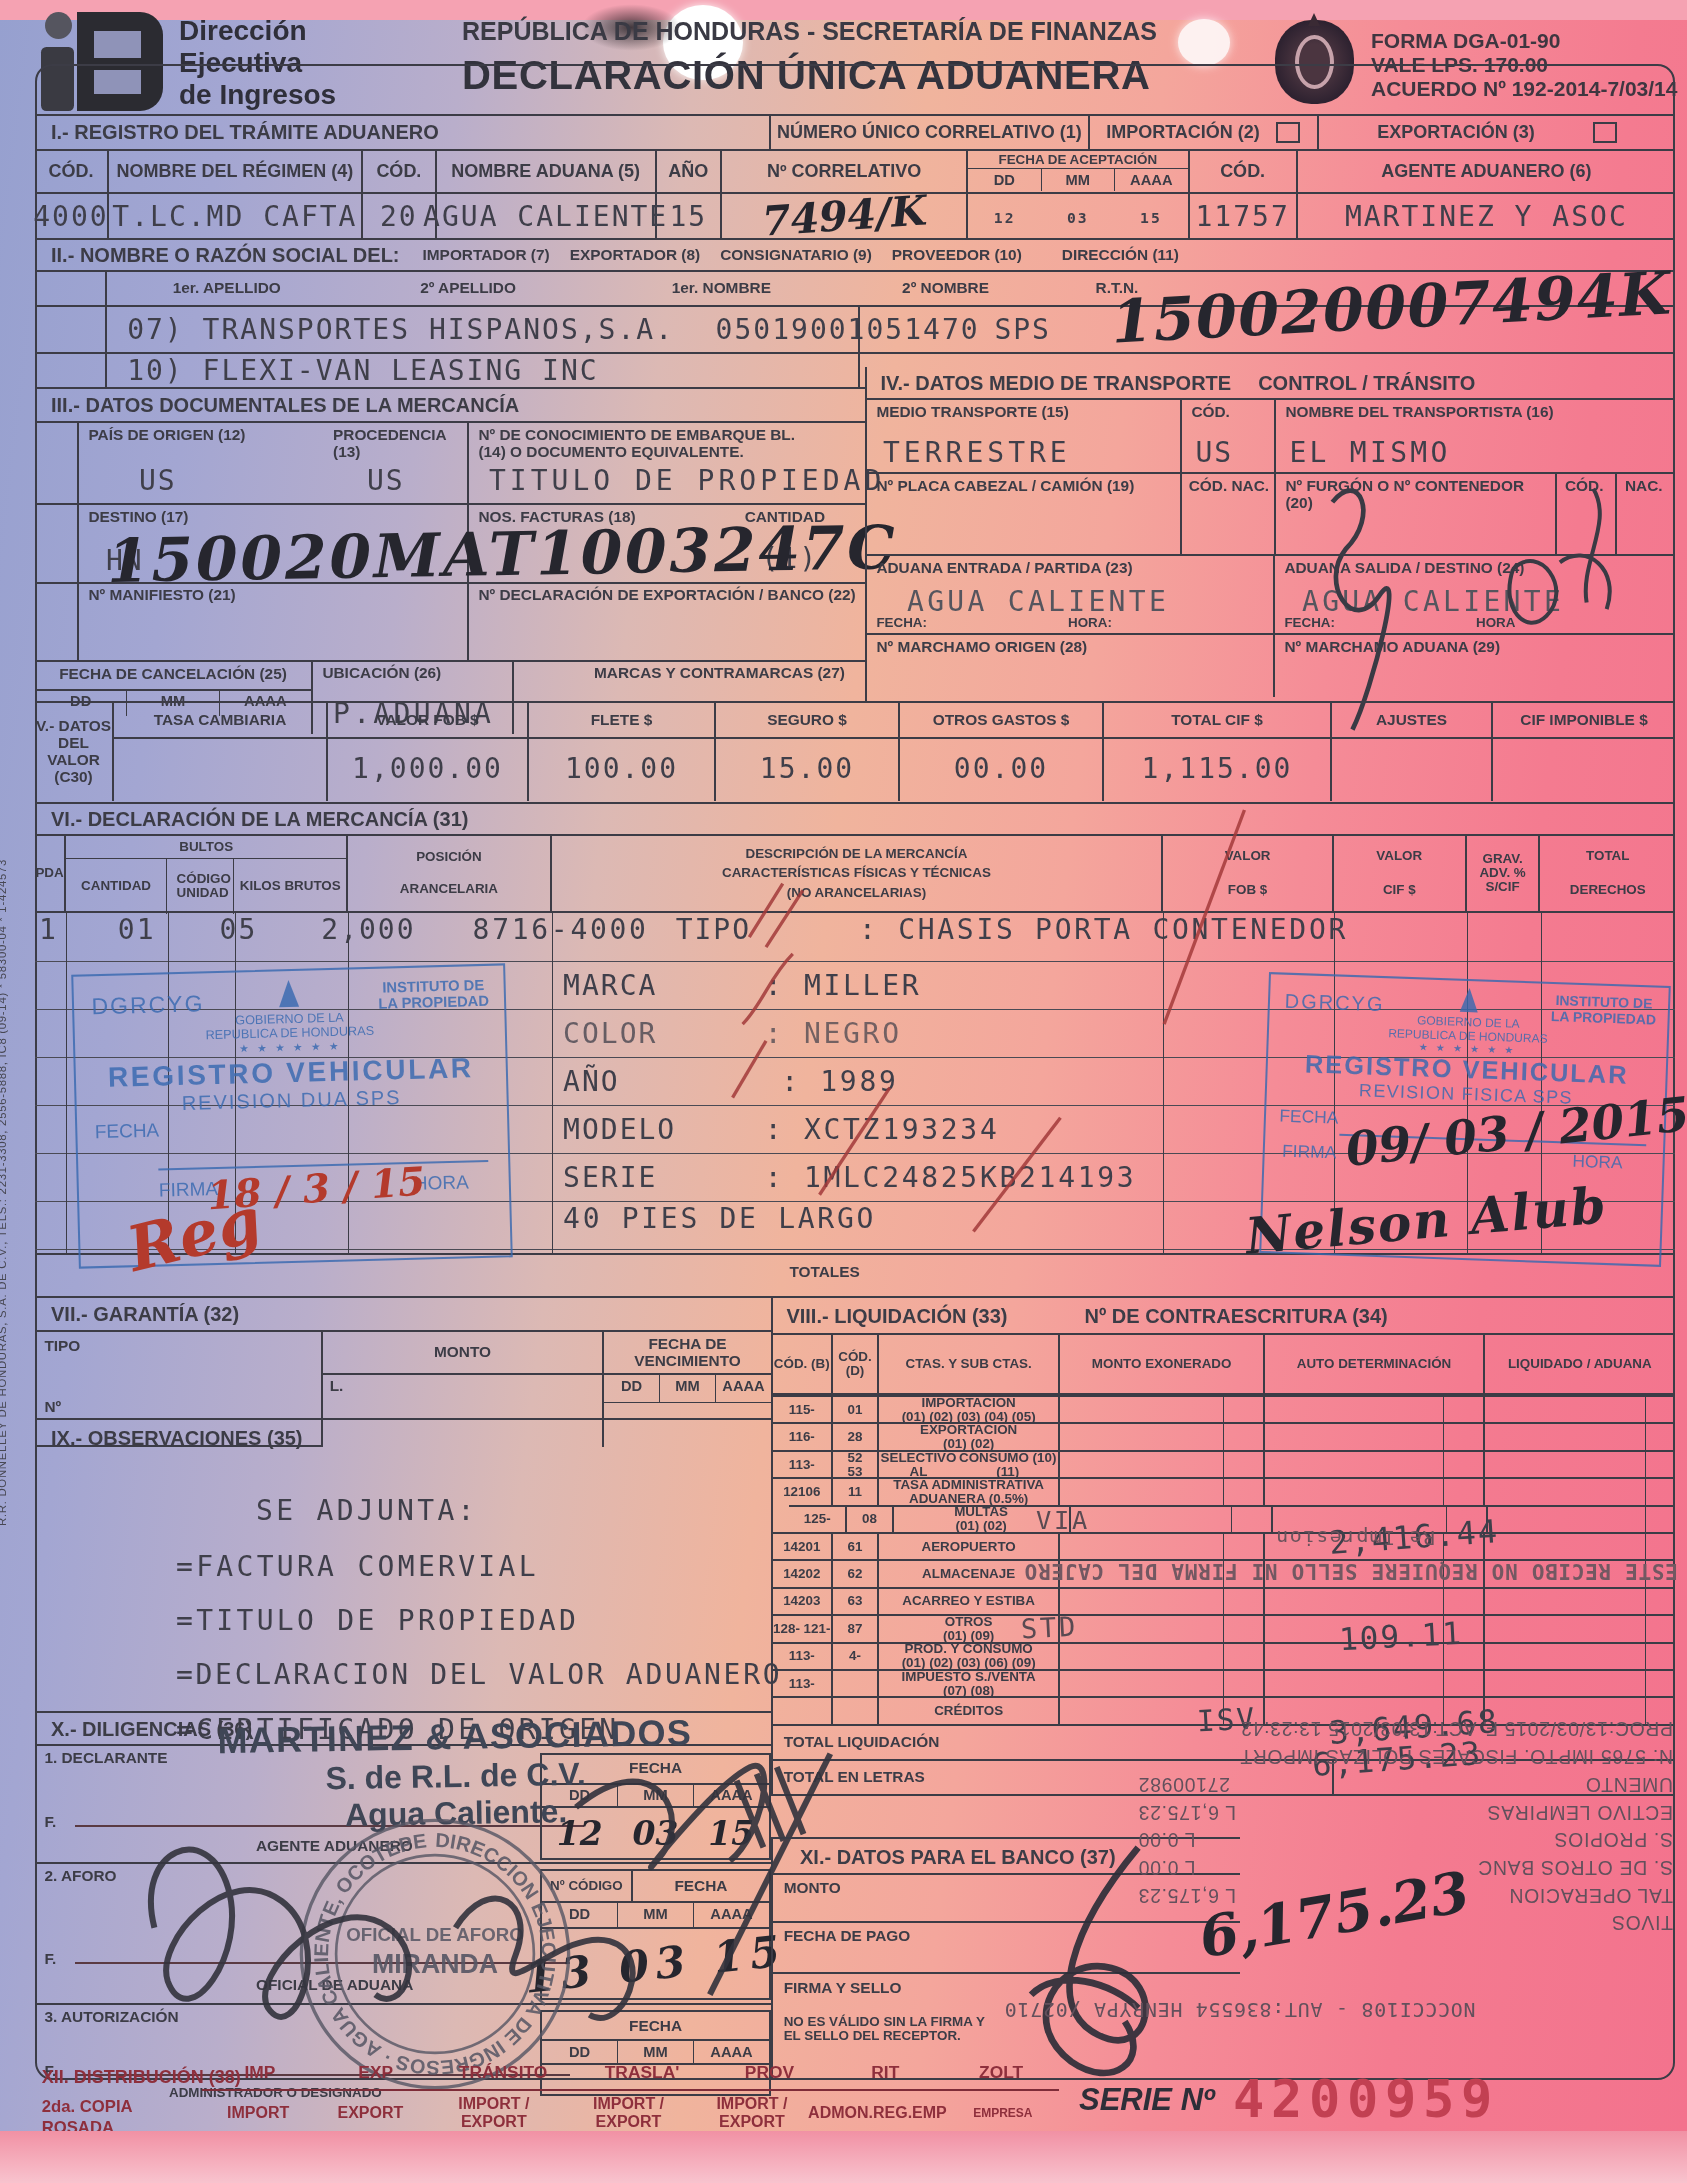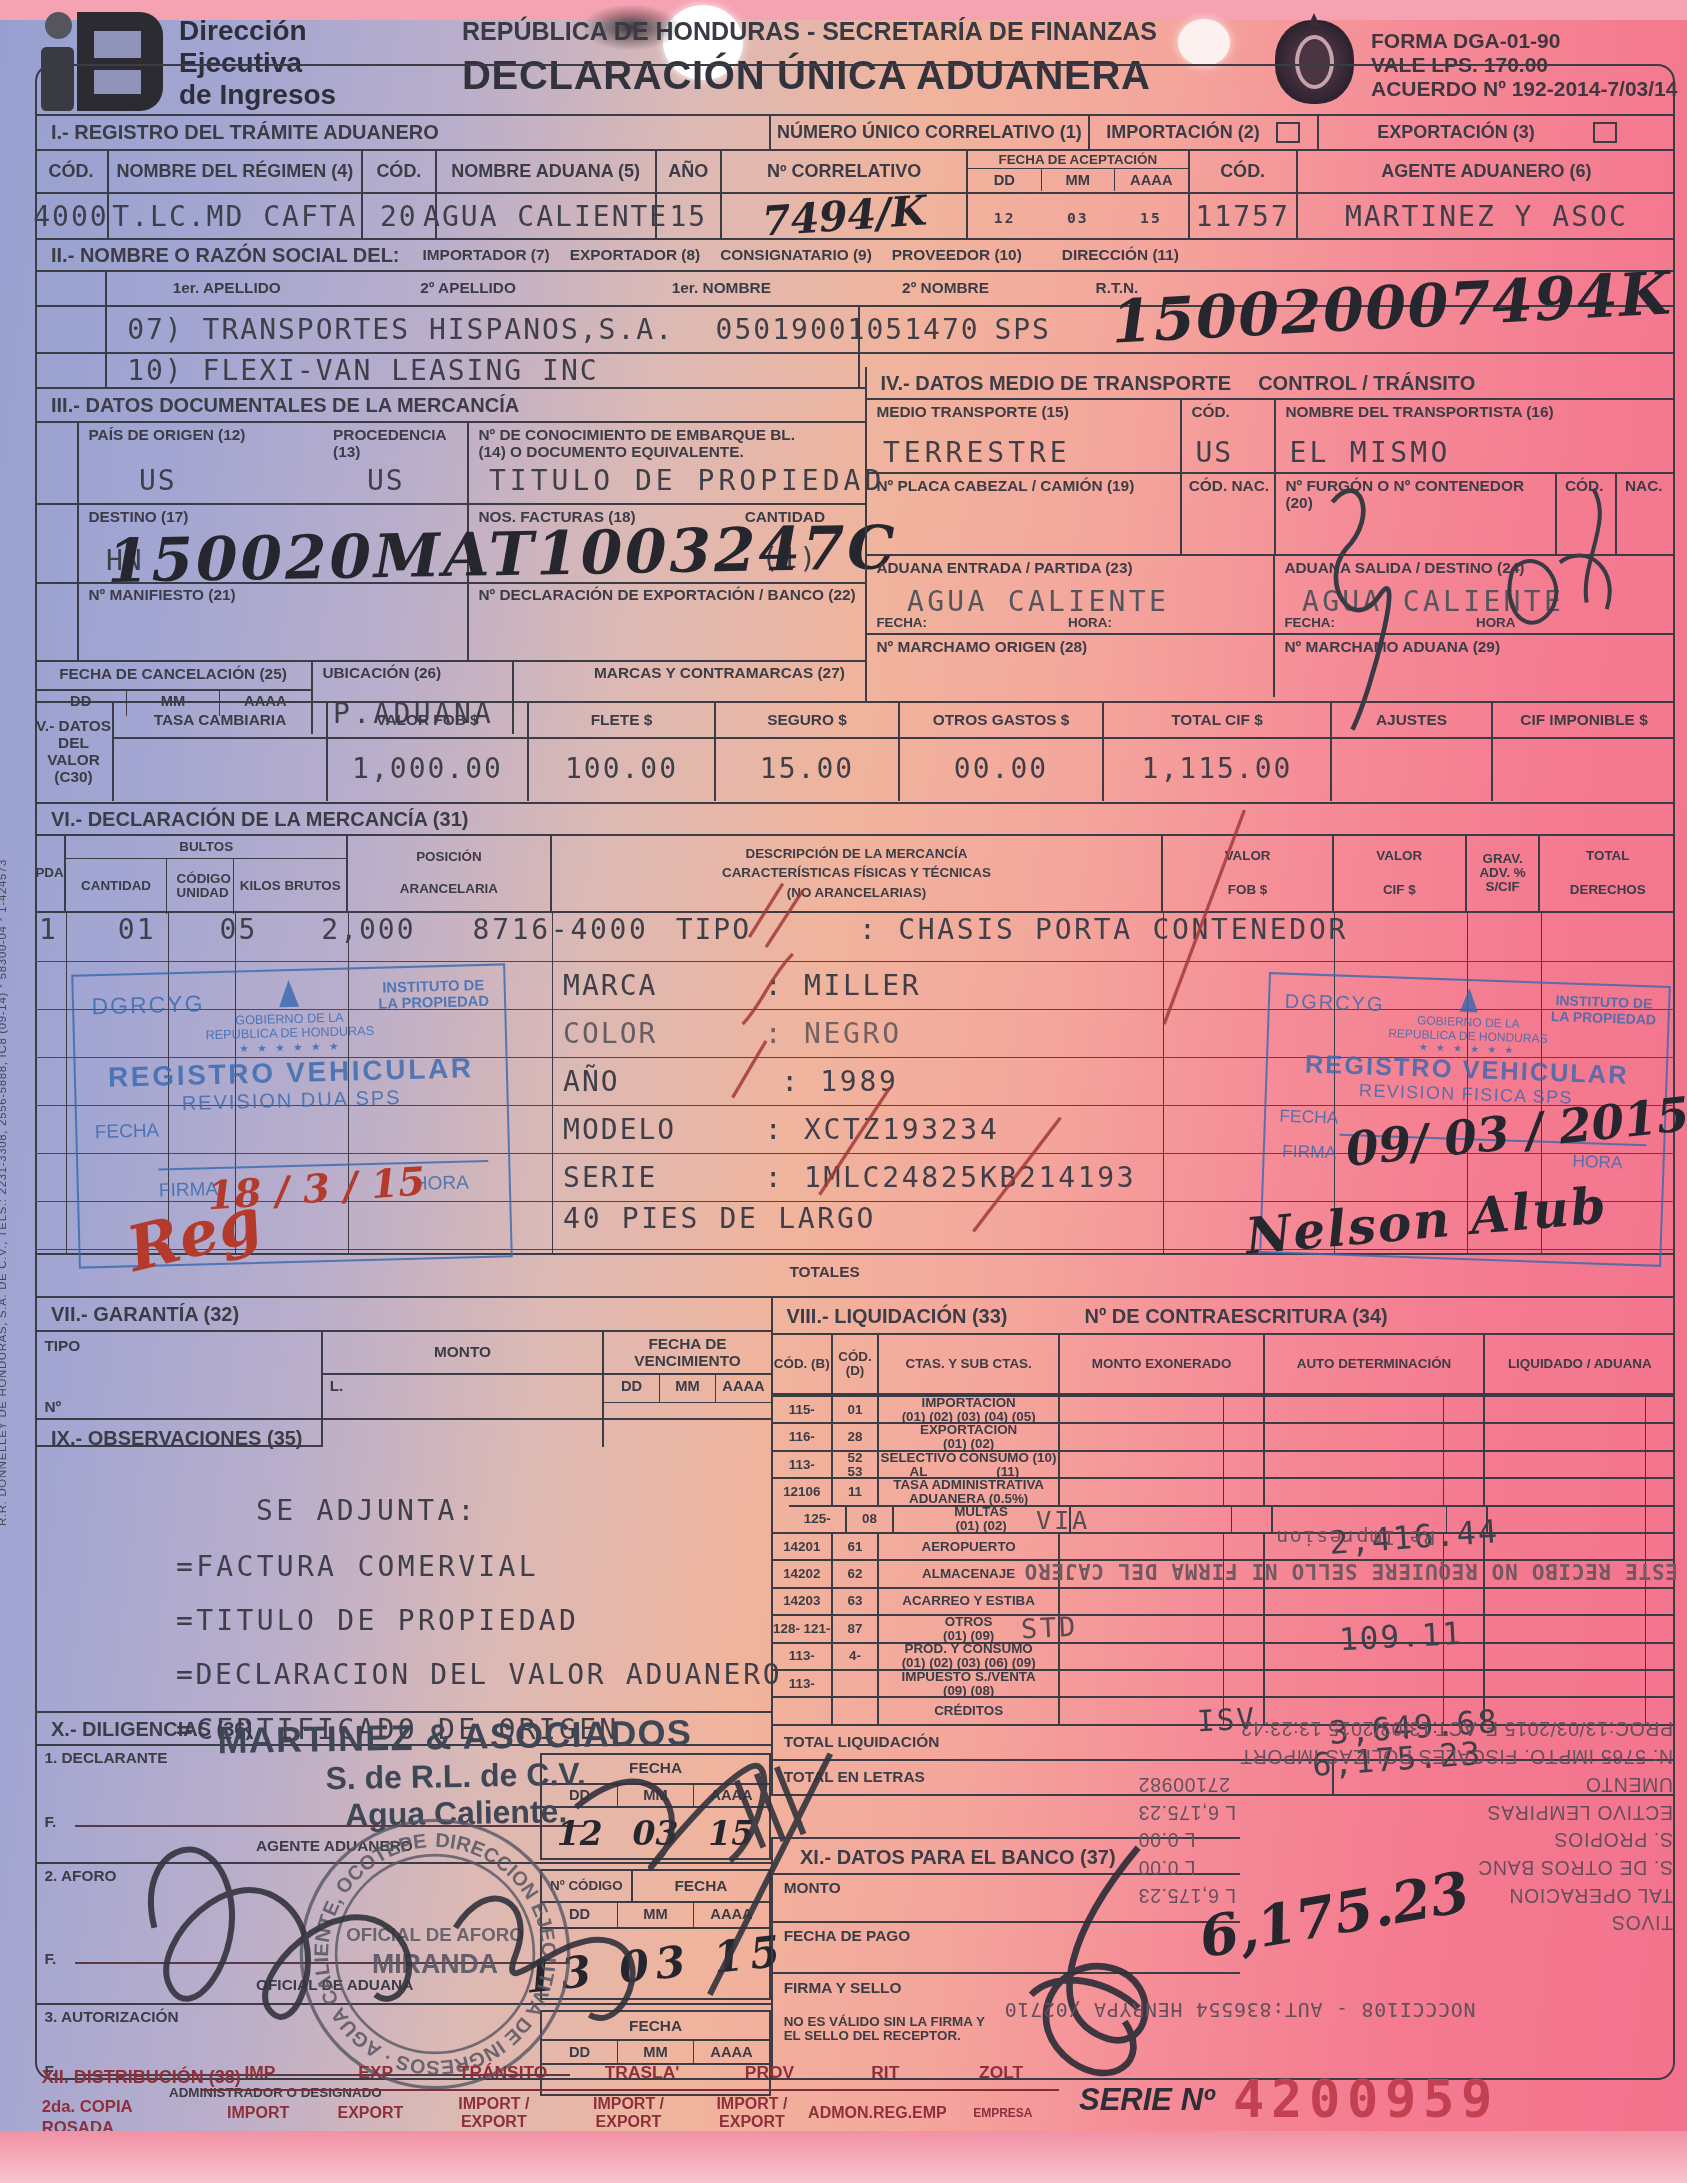--- a/index.html
+++ b/index.html
@@ -786,21 +786,21 @@
         </div>
         <div class="row bt" style="height: 27.4px;">
           <div class="cell ctr" style="width:6.6%">
             <span class="lbl3" style="text-align:center">113-</span>
           </div>
           <div class="cell ctr" style="width:5.2%">
             <span class="lbl3" style="text-align:center;width:33px"></span>
           </div>
           <div class="cell ctr" style="width:20%;flex-direction:column;line-height:1">
             <span class="lbl3">IMPUESTO S./VENTA</span>
-            <span class="lbl3">(09) (08)</span>
+            <span class="lbl3">(07) (08)</span>
           </div>
           <div class="cell" style="width:22.8%">
             <div style="position:absolute;right:39px;top:0;bottom:0;border-left:1.3px solid var(--ink)"></div>
           </div>
           <div class="cell" style="width:24.3%">
             <div style="position:absolute;right:39px;top:0;bottom:0;border-left:1.3px solid var(--ink)"></div>
           </div>
           <div class="cell" style="flex:1">
             <div style="position:absolute;right:29.4px;top:0;bottom:0;border-left:1.3px solid var(--ink)"></div>
           </div>

